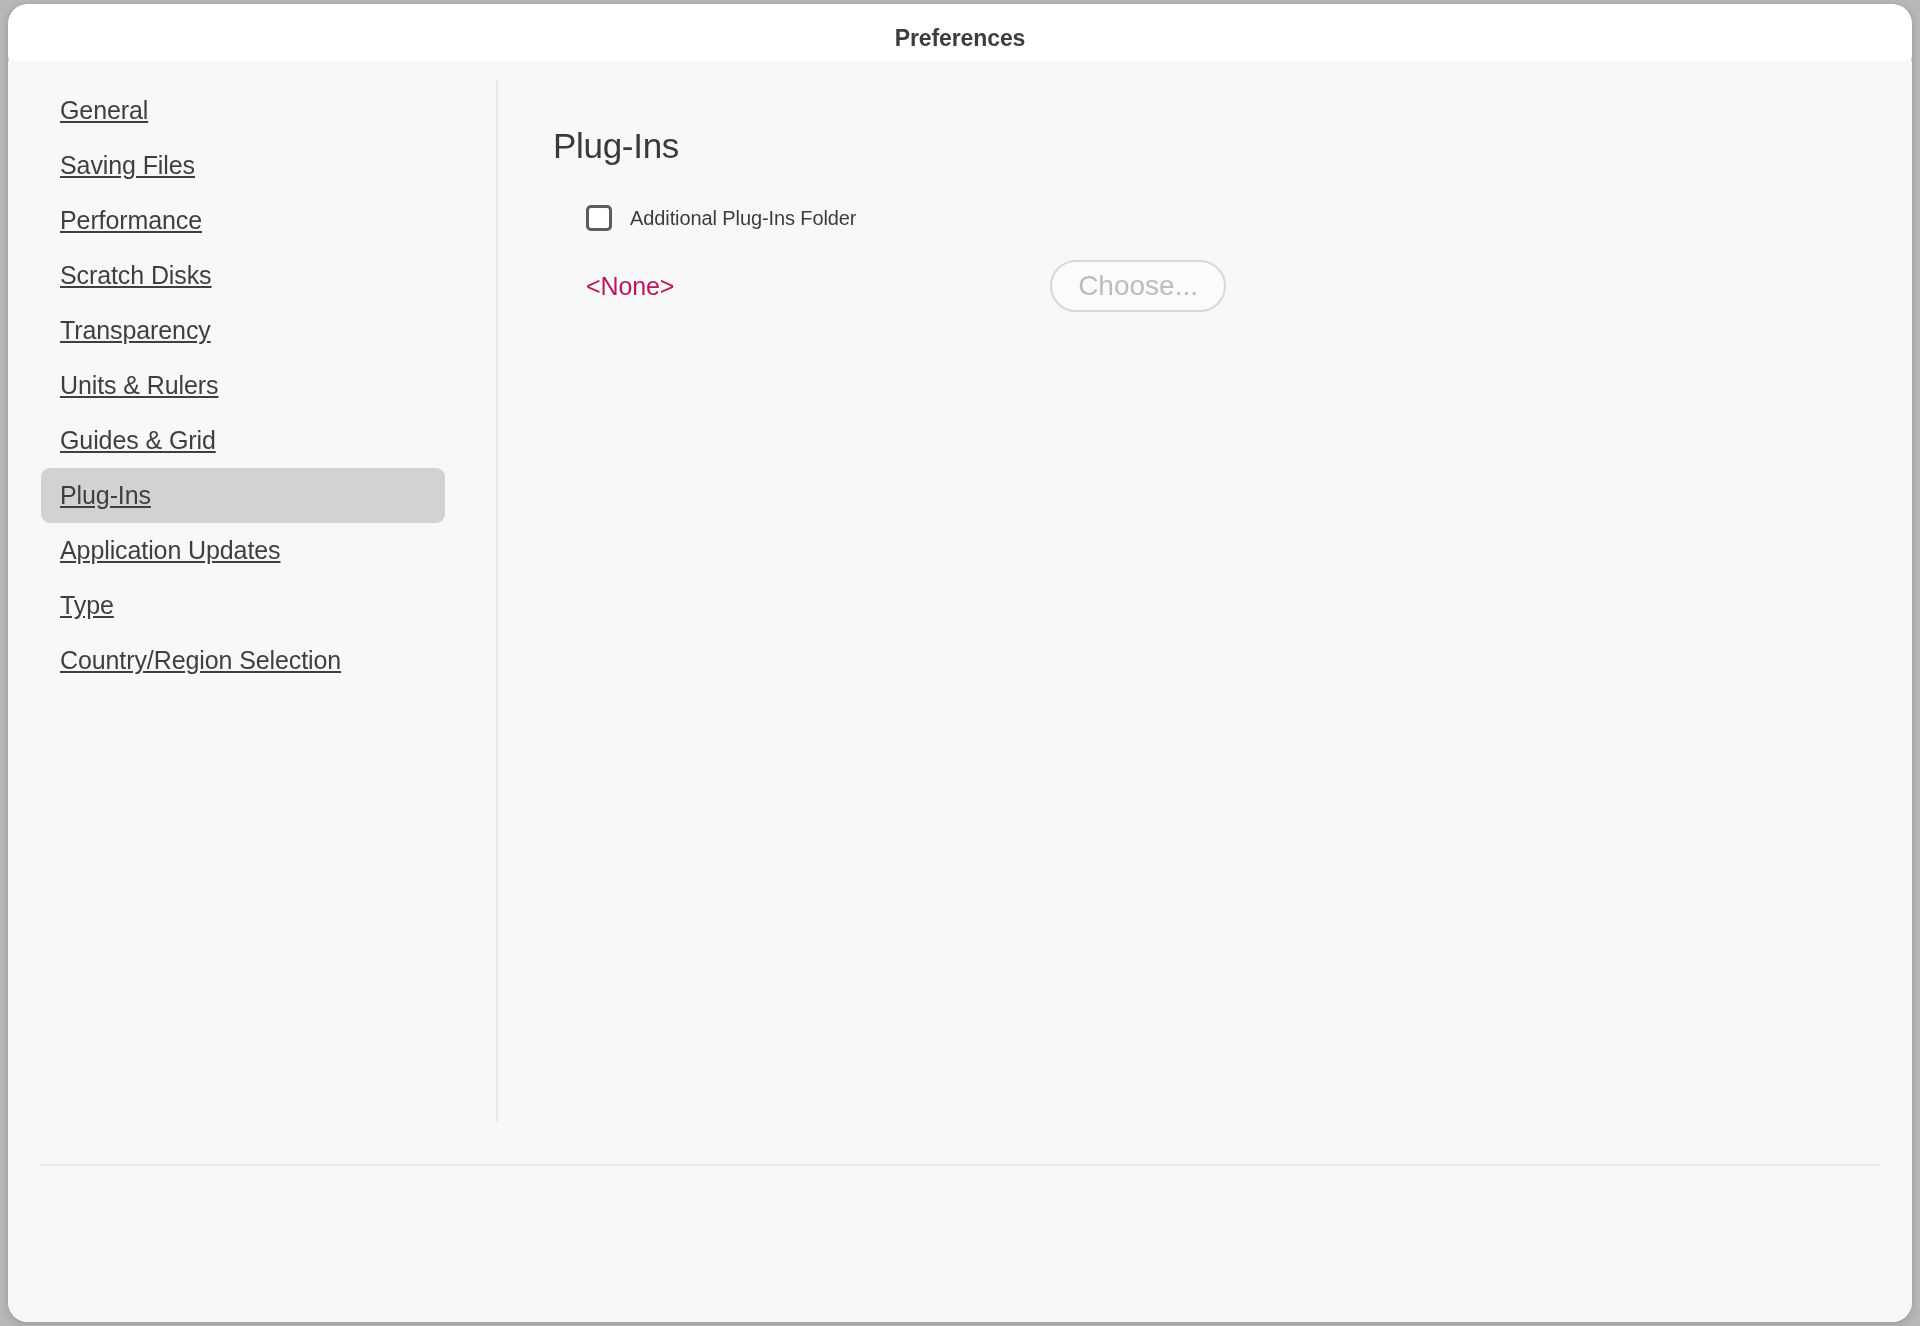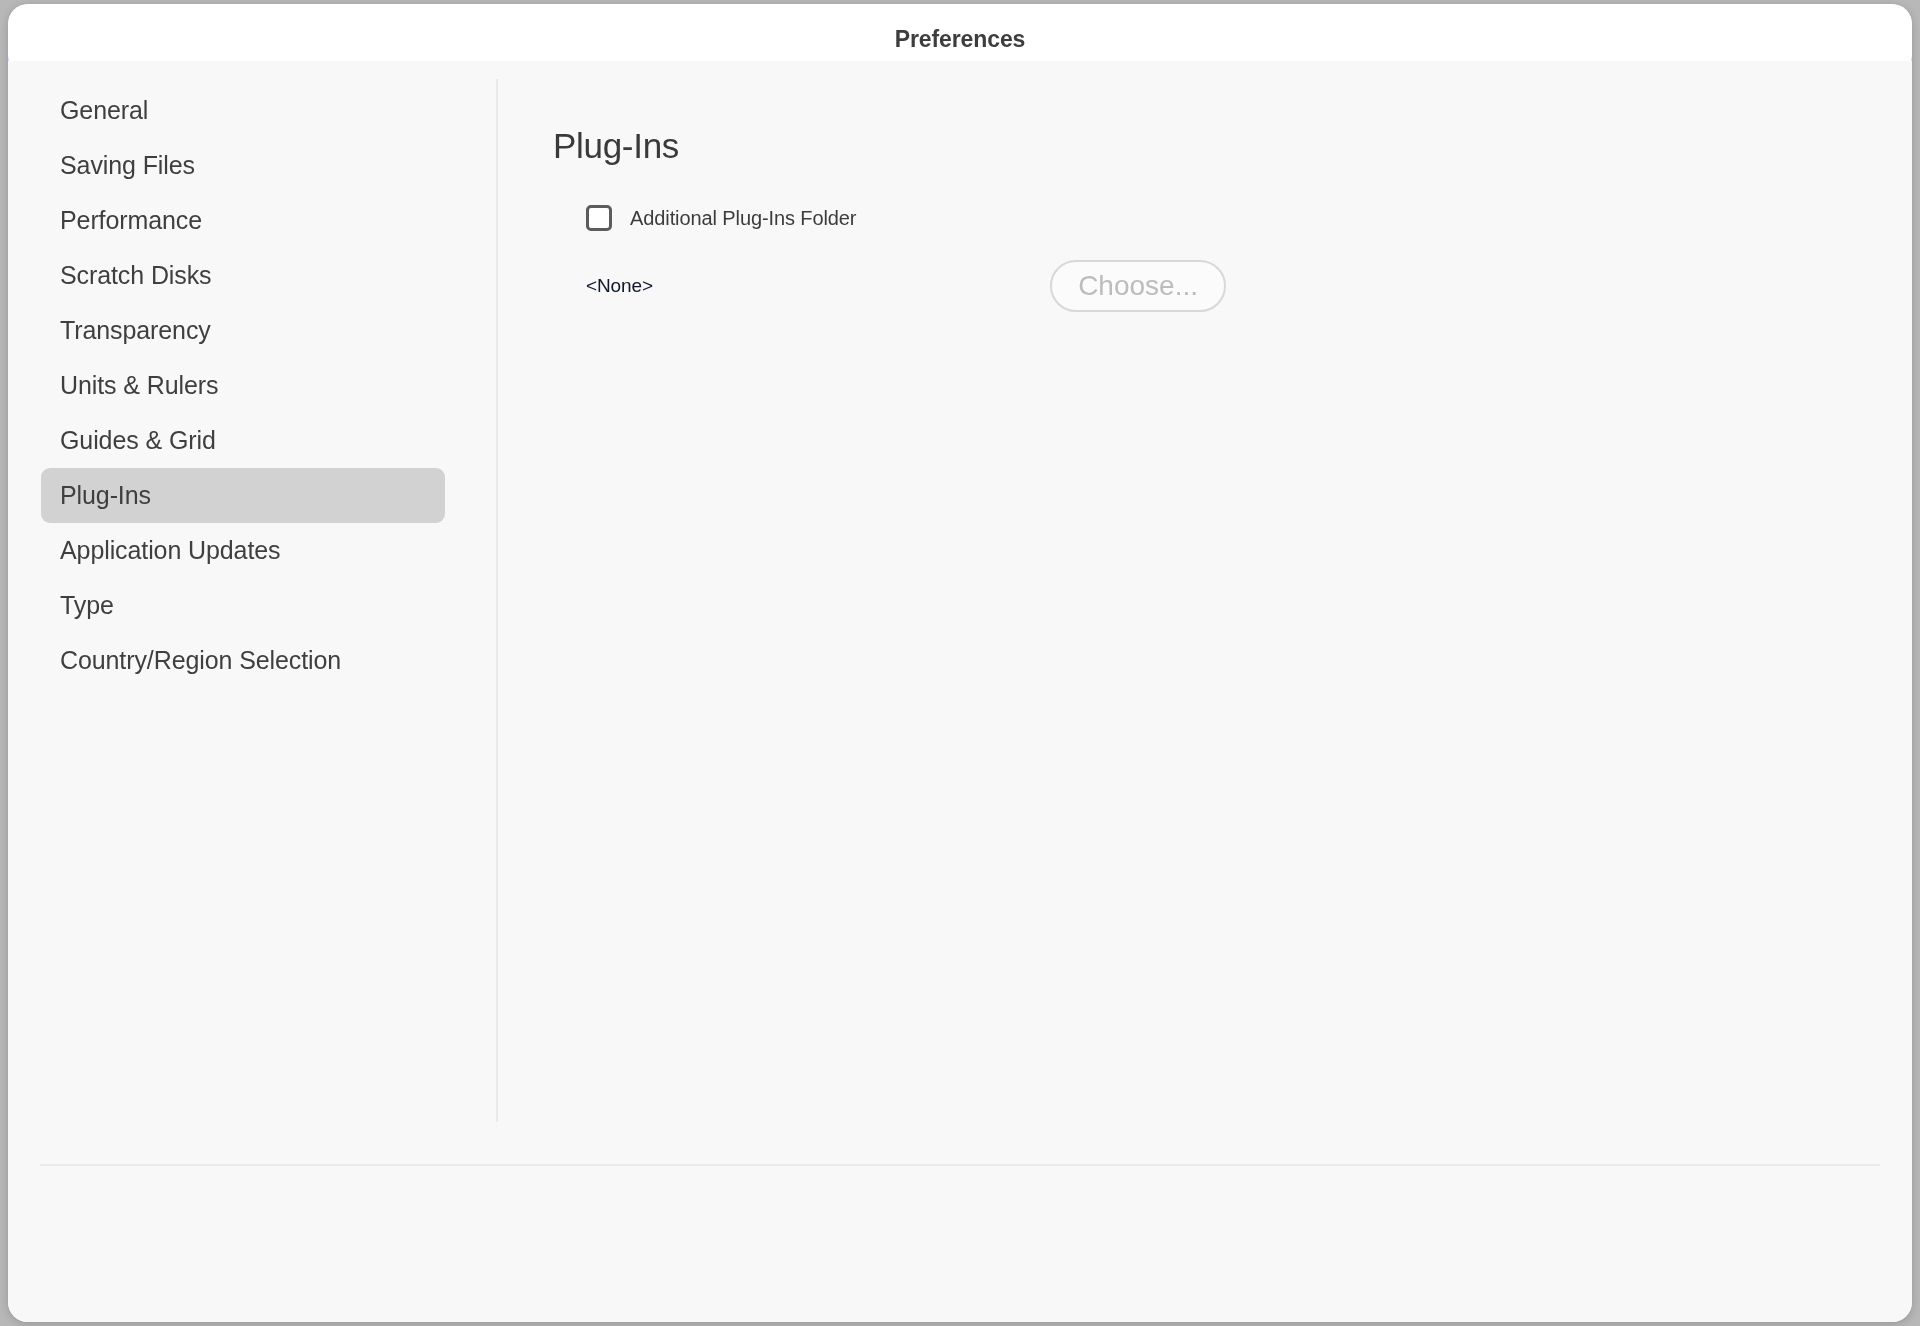--- a/index.html
+++ b/index.html
@@ -20,21 +20,21 @@
     overflow: hidden;
     box-shadow: 0 2px 10px rgba(0,0,0,0.18);
   }
 
   
   #titlebar {
     position: absolute;
     left: 0; top: 0;
     width: 100%; height: 72px;
     background: #ffffff;
-    border-bottom: 1px solid #3b82f6;
+    border-bottom: 4px solid #3b82f6;
     display: flex;
     align-items: center;
     justify-content: center;
     border-radius: 20px;
   }
   #titlebar .title {
     font-size: 23px;
     font-weight: bold;
     color: #3d3d3d;
     letter-spacing: -0.1px;
@@ -71,20 +71,21 @@
     align-items: center;
     margin: 0 33px 0 33px;
     padding-left: 19px;
     border-radius: 9px;
     cursor: default;
   }
   .nav-item .nav-label {
     font-size: 25px;
     color: #3f3f3f;
     letter-spacing: -0.1px;
+    text-decoration: underline;
   }
   .nav-item.selected {
     background: #d2d2d2;
   }
 
   
   #content {
     position: absolute;
     left: 488px; top: 0;
     right: 0; bottom: 0;
@@ -120,22 +121,22 @@
   .path-row {
     position: absolute;
     left: 90px; top: 197px;
     width: 640px;
     height: 56px;
     display: flex;
     align-items: center;
     justify-content: space-between;
   }
   .path-value {
-    font-size: 19px;
-    color: #0f172a;
+    font-size: 25px;
+    color: #be185d;
     letter-spacing: -0.1px;
   }
   .btn-choose {
     min-width: 160px;
     height: 52px;
     padding: 0 26px;
     background: #fbfbfb;
     border: 2px solid #d8d8d8;
     border-radius: 26px;
     color: #bcbcbc;

